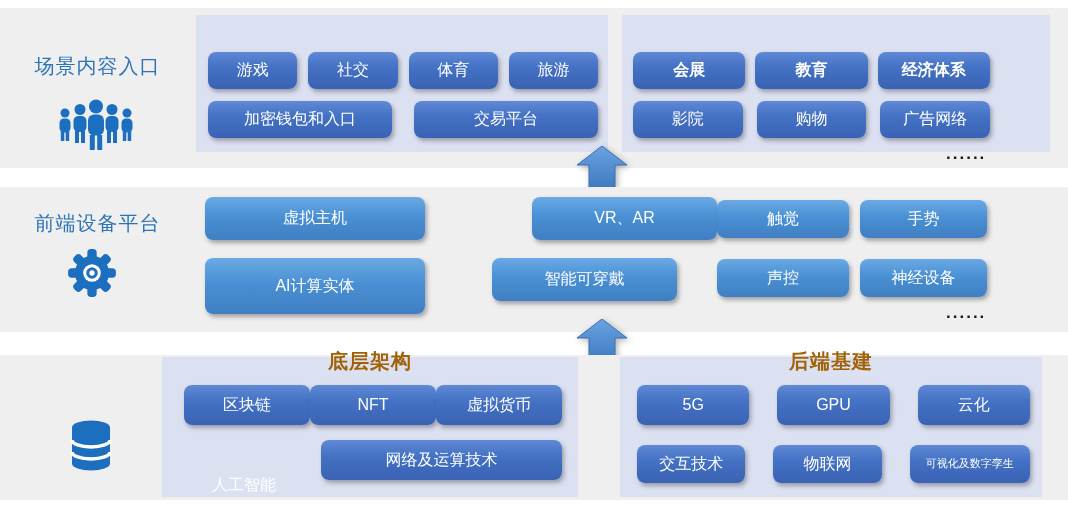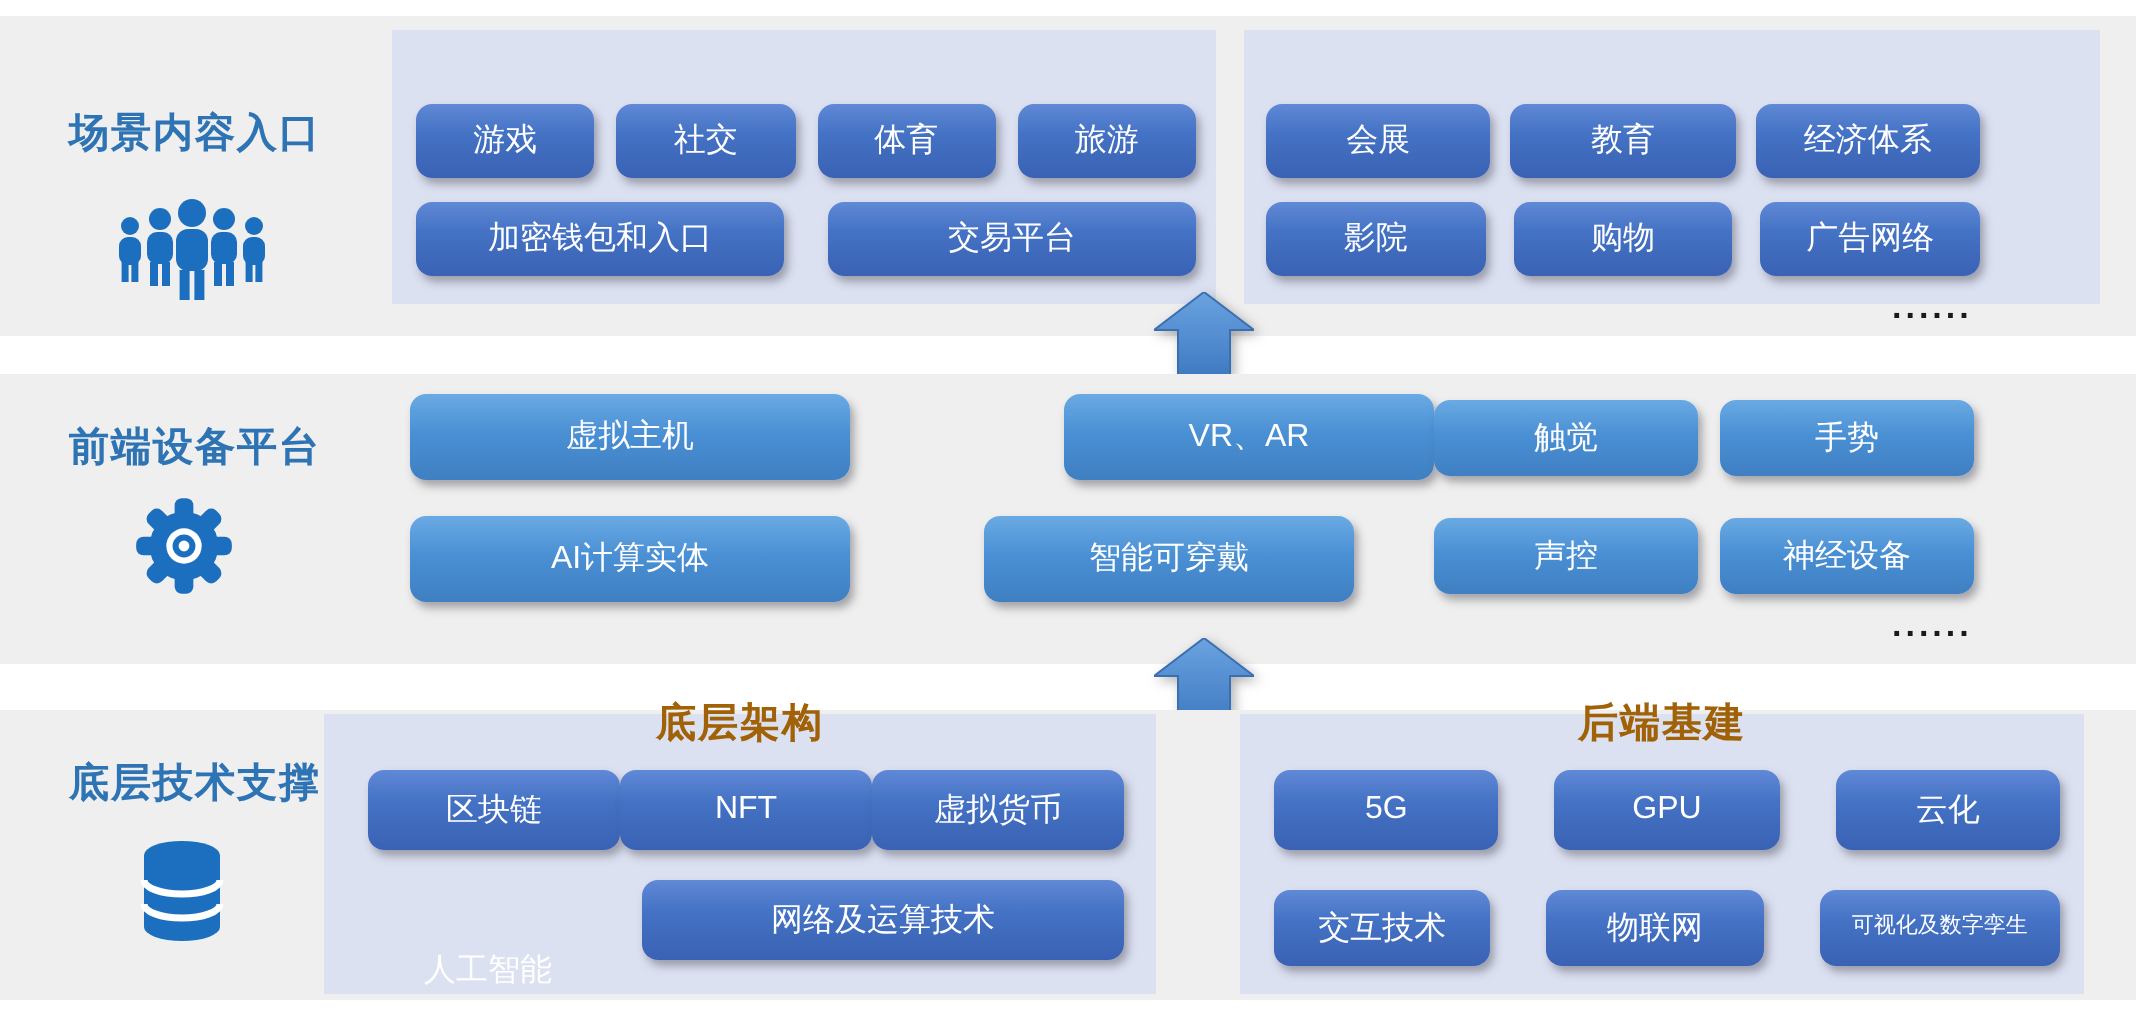--- a/index.html
+++ b/index.html
@@ -5,21 +5,21 @@
   html,body{margin:0;padding:0;background:#ffffff;}
   body{font-family:"Liberation Sans","DejaVu Sans",sans-serif;}
   .stage{position:relative;width:1068px;height:505px;background:#ffffff;overflow:hidden;}
 
   .band{position:absolute;left:0;width:1068px;background:#efefef;}
   #band-scene{top:8px;height:160px;}
   #band-device{top:187px;height:145px;}
   #band-tech{top:355px;height:145px;}
 
   .side-label{position:absolute;left:10px;width:175px;text-align:center;
-              color:#2e74b5;font-weight:bold;font-size:20px;letter-spacing:1px;}
+              color:#2e74b5;font-weight:normal;font-size:20px;letter-spacing:1px;}
   #label-scene{top:53px;}
   #label-device{top:210px;}
   #label-tech{top:378px;}
 
   .icon-wrap{position:absolute;}
   #icon-people{left:57px;top:97px;width:78px;height:58px;}
   #icon-gear{left:66px;top:247px;width:52px;height:52px;}
   #icon-db{left:70px;top:419px;width:42px;height:53px;}
 
   .panel{position:absolute;background:#dce1f2;}
@@ -27,38 +27,38 @@
   #panel-b{left:622px;top:15px;width:428px;height:137px;}
   #panel-c{left:162px;top:357px;width:416px;height:140px;}
   #panel-d{left:620px;top:357px;width:422px;height:140px;}
 
   .panel-title{position:absolute;top:-9px;left:0;width:100%;text-align:center;
                font-size:20px;font-weight:bold;color:#a16207;letter-spacing:1px;}
 
   .row{position:absolute;display:flex;}
   #row-a1{left:12px;top:37px;width:390px;height:37px;gap:11px;}
   #row-a2{left:12px;top:86px;width:390px;height:37px;gap:22px;}
-  #row-b1{left:11px;top:37px;width:357px;height:37px;gap:10px;}
+  #row-b1{left:11px;top:37px;width:357px;height:37px;gap:10px;font-weight:bold;}
   #row-b2{left:11px;top:86px;width:357px;height:37px;gap:14px;}
   #row-c1{left:22px;top:28px;width:378px;height:40px;}
   #row-c2{left:22px;top:83px;width:378px;height:40px;gap:17px;}
   #row-d1{left:17px;top:28px;width:393px;height:40px;gap:28px;}
   #row-d2{left:17px;top:88px;width:393px;height:38px;gap:28px;}
 
   .btn{flex:1;display:flex;align-items:center;justify-content:center;
        color:#ffffff;font-size:16px;border-radius:8px;white-space:nowrap;
        background:linear-gradient(180deg,#6089d6 0%,#4472c4 40%,#3a62b4 100%);
        box-shadow:2px 3px 4px rgba(90,90,100,0.5);}
   .btn.light{background:linear-gradient(180deg,#6aaae4 0%,#4a90d4 45%,#3f7fc2 100%);}
   .btn.fixed{flex:0 0 120px;margin-top:45px;}
   .btn.small-text{font-size:11px;line-height:1.2;white-space:normal;text-align:center;padding:0 6px;}
   .abs-btn{position:absolute;display:flex;}
 
   #b2-c1-r1{left:205px;top:197px;width:220px;height:43px;}
-  #b2-c1-r2{left:205px;top:258px;width:220px;height:43px;}
+  #b2-c1-r2{left:205px;top:258px;width:220px;height:56px;}
   #b2-c2-r1{left:492px;top:197px;width:185px;height:43px;margin-left:40px;}
   #b2-c2-r2{left:492px;top:258px;width:185px;height:43px;}
   #b2-c3-r1{left:717px;top:200px;width:132px;height:38px;}
   #b2-c3-r2{left:717px;top:259px;width:132px;height:38px;}
   #b2-c4-r1{left:860px;top:200px;width:127px;height:38px;}
   #b2-c4-r2{left:860px;top:259px;width:127px;height:38px;}
 
   .dots{position:absolute;font-size:17px;font-weight:bold;letter-spacing:2px;color:#1a1a1a;}
   #dots-scene{left:946px;top:144px;}
   #dots-device{left:946px;top:303px;}
@@ -178,21 +178,20 @@
           <linearGradient id="ag2" x1="0" y1="0" x2="0" y2="1">
         <stop offset="0" stop-color="#6ba3e0"></stop>
             <stop offset="1" stop-color="#3f7ac2"></stop>
       </linearGradient>
         </defs>
       <polygon points="25,0 0,19 12,19 12,42 38,42 38,19 50,19" fill="url(#ag2)" stroke="#3a6fb0" stroke-width="1"></polygon>
     </svg>
   </div>
 
   <div class="band" id="band-tech"></div>
-  <div class="side-label" id="label-tech">底层技术支撑</div>
   <div class="icon-wrap" id="icon-db">
     <svg viewBox="0 0 42 52" width="42" height="53" xmlns="http://www.w3.org/2000/svg">
       <ellipse cx="21" cy="8" rx="19" ry="7" fill="#1c6fbe"></ellipse>
       <path d="M2 8 v36 a19 7 0 0 0 38 0 V8 z" fill="#1c6fbe"></path>
       <path d="M2 20.5 a19 7 0 0 0 38 0" stroke="#ffffff" stroke-width="3.5" fill="none"></path>
       <path d="M2 32.5 a19 7 0 0 0 38 0" stroke="#ffffff" stroke-width="3.5" fill="none"></path>
     </svg>
   </div>
 
   <div class="panel" id="panel-c">

